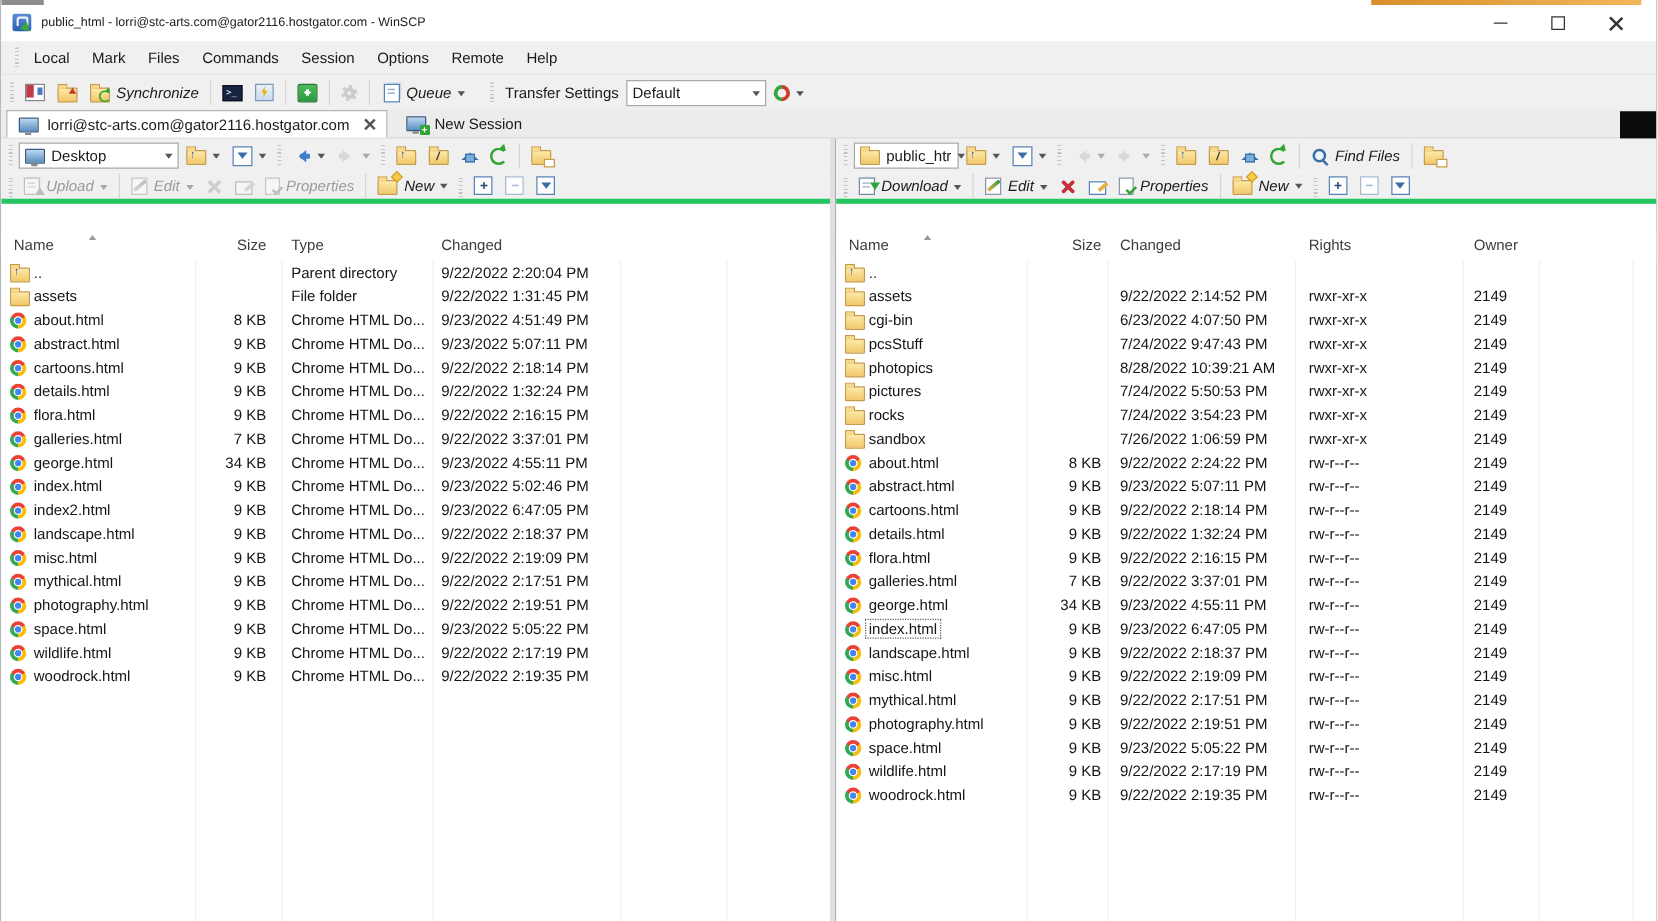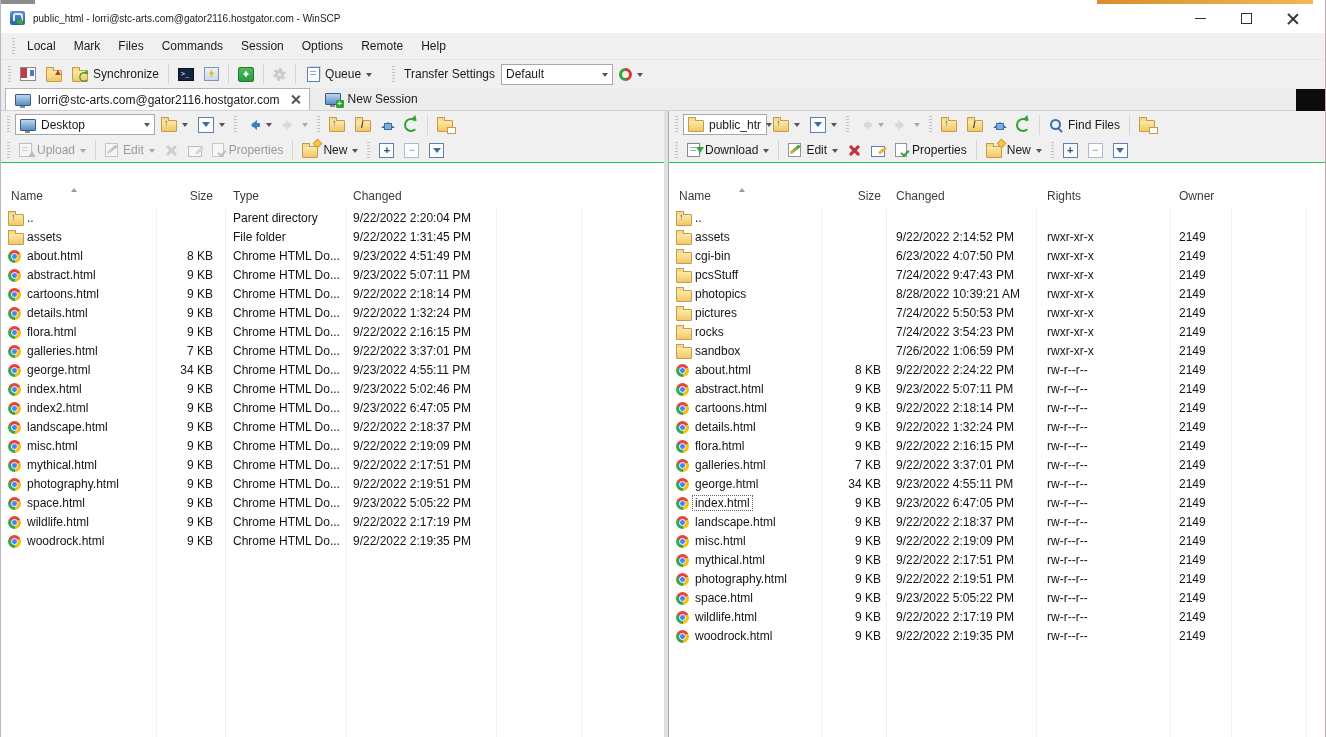--- a/index.html
+++ b/index.html
@@ -23,21 +23,21 @@
   .wc-x{position:relative;width:11px;height:11px;}
   .wc-x::before,.wc-x::after{content:"";position:absolute;left:5px;top:-1px;width:1.5px;height:14px;background:#333;}
   .wc-x::before{transform:rotate(45deg);} .wc-x::after{transform:rotate(-45deg);}
   
   .menubar{position:absolute;top:33px;left:0;right:0;height:26px;background:#f0f0f0;display:flex;align-items:center;padding-left:8px;}
   .menu-item{padding:12px 9px;line-height:26px;color:#1a1a1a;}
   .grip{width:3px;height:17px;margin:0 3px;background:repeating-linear-gradient(180deg,#c3c3c3 0 1px,transparent 1px 3px);}
   
   .maintoolbar{position:absolute;top:59px;left:0;right:0;height:29px;background:#f0f0f0;border-top:1px solid #e6e6e6;
                display:flex;align-items:center;padding-left:4px;gap:2px;box-sizing:border-box;}
-  .tbtn{display:flex;align-items:center;gap:5px;padding:3px 4px;border-radius:2px;white-space:nowrap;}
+  .tbtn{display:flex;align-items:center;gap:5px;padding:3px 4px;border-radius:2px;white-space:nowrap;font-style:italic;}
   .tbtn.dis{color:#9a9a9a;}
   .dis .ic{opacity:.45;filter:grayscale(.9);}
   .sep{width:1px;height:20px;background:#d5d5d5;margin:0 3px;}
   .caret{width:0;height:0;border:3px solid transparent;border-top:4px solid #555;margin-top:4px;}
   .caret.cdis{border-top-color:#a8a8a8;}
   .tlabel{padding:0 4px;}
   .combo{display:flex;align-items:center;background:#fff;border:1px solid #a8a8a8;height:21px;padding:0 4px;gap:5px;box-sizing:border-box;}
   .combo .caret{margin-left:auto;}
   
   .ic{position:relative;display:inline-block;flex:none;}
@@ -111,21 +111,21 @@
   .tab .closex::before,.tab .closex::after{content:"";position:absolute;left:4px;top:-1px;width:1.5px;height:11px;background:#555;}
   .tab .closex::before{transform:rotate(45deg);} .tab .closex::after{transform:rotate(-45deg);}
   .artifact{position:absolute;right:0;top:1px;width:29px;height:22px;background:#0c0c0c;}
   
   .panel{position:absolute;top:111px;bottom:0;background:#fff;}
   .panel-left{left:0;width:663px;}
   .panel-right{left:668px;width:658px;}
   .divider{position:absolute;top:111px;bottom:0;left:663px;width:5px;background:#e0e0e0;border-right:1px solid #a8adb5;box-sizing:border-box;}
   .ptoolbar{position:absolute;left:0;right:0;background:#f0f0f0;display:flex;align-items:center;padding-left:3px;gap:2px;box-sizing:border-box;}
   .ptb1{top:0;height:27px;}
-  .ptb2{top:27px;height:25px;border-bottom:1px solid #22c55e;}
+  .ptb2{top:27px;height:25px;border-bottom:4px solid #22c55e;align-items:flex-end;}
   .pathbar{position:absolute;top:52px;left:0;right:0;height:20px;background:#b3c3e2;border-top:1px solid #9fb2d6;line-height:19px;padding-left:6px;color:#222;white-space:nowrap;overflow:hidden;box-sizing:border-box;}
   .listhead{position:absolute;top:75px;left:0;right:0;height:23px;background:#fff;}
   .hcell{position:absolute;top:3px;color:#3c3c3c;white-space:nowrap;}
   .sortcaret{position:absolute;left:70px;top:-1px;width:0;height:0;border:3px solid transparent;border-bottom:4px solid #9a9a9a;}
   .vlines{position:absolute;top:75px;bottom:0;left:0;right:0;pointer-events:none;}
   .vline{position:absolute;top:0;bottom:0;width:1px;background:#eef0f5;}
   .rows{position:absolute;top:98px;left:0;right:0;bottom:0;overflow:hidden;}
   .row{position:relative;height:19px;}
   .cell{position:absolute;top:0;line-height:19px;white-space:nowrap;color:#141414;}
   .row .i-chrome{position:absolute;left:7px;top:3px;}
@@ -237,21 +237,21 @@
           <span class="plus-badge">+</span>
         </span>
       <span>New Session</span>
     </div>
     <div class="artifact"></div>
   </div>
 
   <div class="panel panel-left">
     <div class="ptoolbar ptb1">
       <span class="grip"></span>
-      <span class="combo" style="width:140px;">
+      <span class="combo" style="width:128px;">
         <span class="ic i-monitor"></span>
         <span>Desktop</span>
         <span class="caret"></span>
       </span>
       <span class="tbtn">
           <span class="ic i-folder up"></span>
           <span class="caret"></span>
         </span>
       <span class="tbtn">
           <span class="ic i-filterframe">

